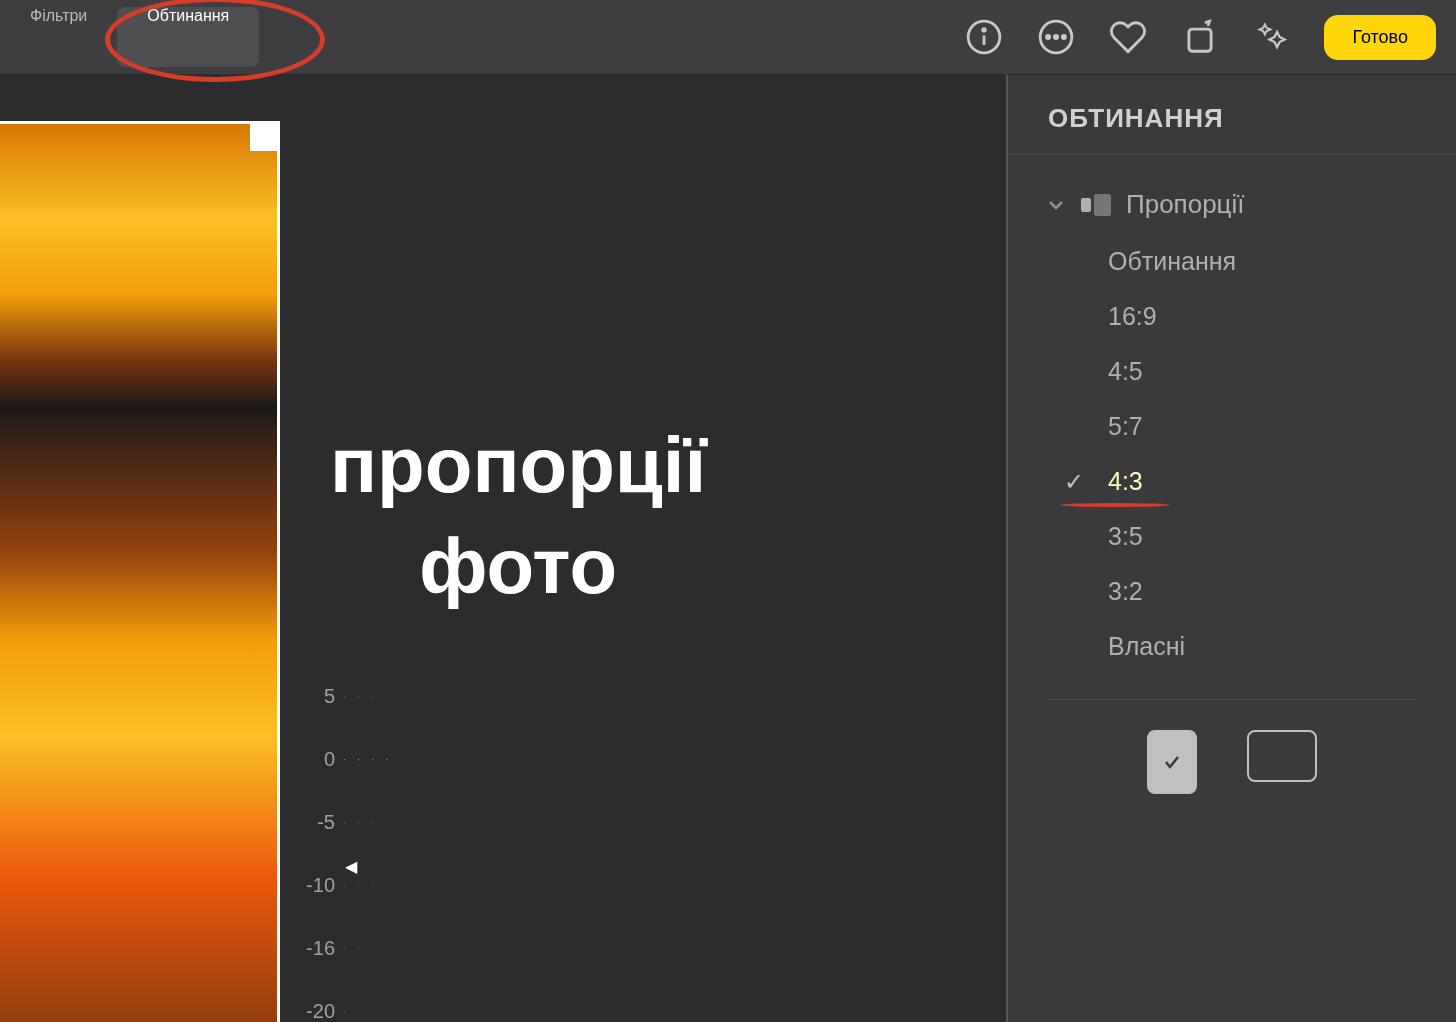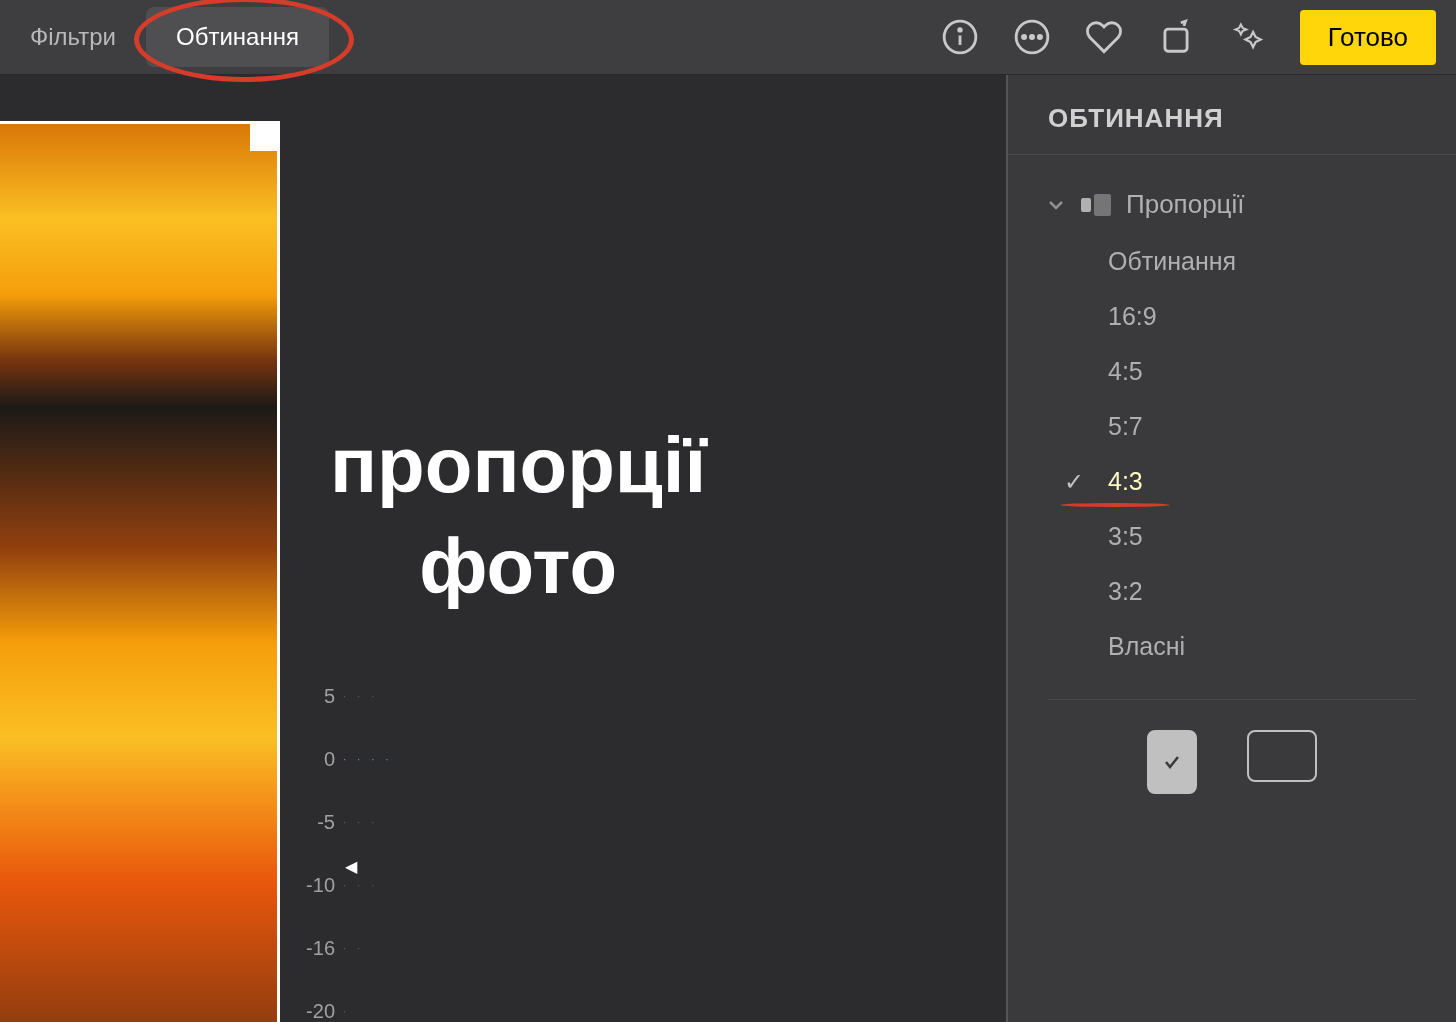--- a/index.html
+++ b/index.html
@@ -27,23 +27,23 @@
     }
     .tabs {
       display: flex;
       height: 100%;
       align-items: center;
     }
     .tab {
       padding: 0 30px;
       height: 60px;
       display: flex;
-      align-items: center;
+      align-items: flex-start;
       color: #b8b8b8;
-      font-size: 24px;
+      font-size: 16px;
       border-radius: 8px;
       cursor: pointer;
       position: relative;
     }
     .tab.active {
       background: #4f4f51;
       color: #fff;
     }
     .annotation-circle {
       position: absolute;
@@ -73,22 +73,22 @@
       width: 38px;
       height: 38px;
       stroke: currentColor;
       fill: none;
       stroke-width: 1.8;
     }
     .done-btn {
       background: #ffd60a;
       color: #000;
       padding: 12px 28px;
-      border-radius: 4px;
-      font-size: 26px;
+      border-radius: 14px;
+      font-size: 18px;
       font-weight: 500;
       cursor: pointer;
       border: none;
     }
     .main {
       flex: 1;
       display: flex;
       background: #2c2c2e;
     }
     .canvas-area {

